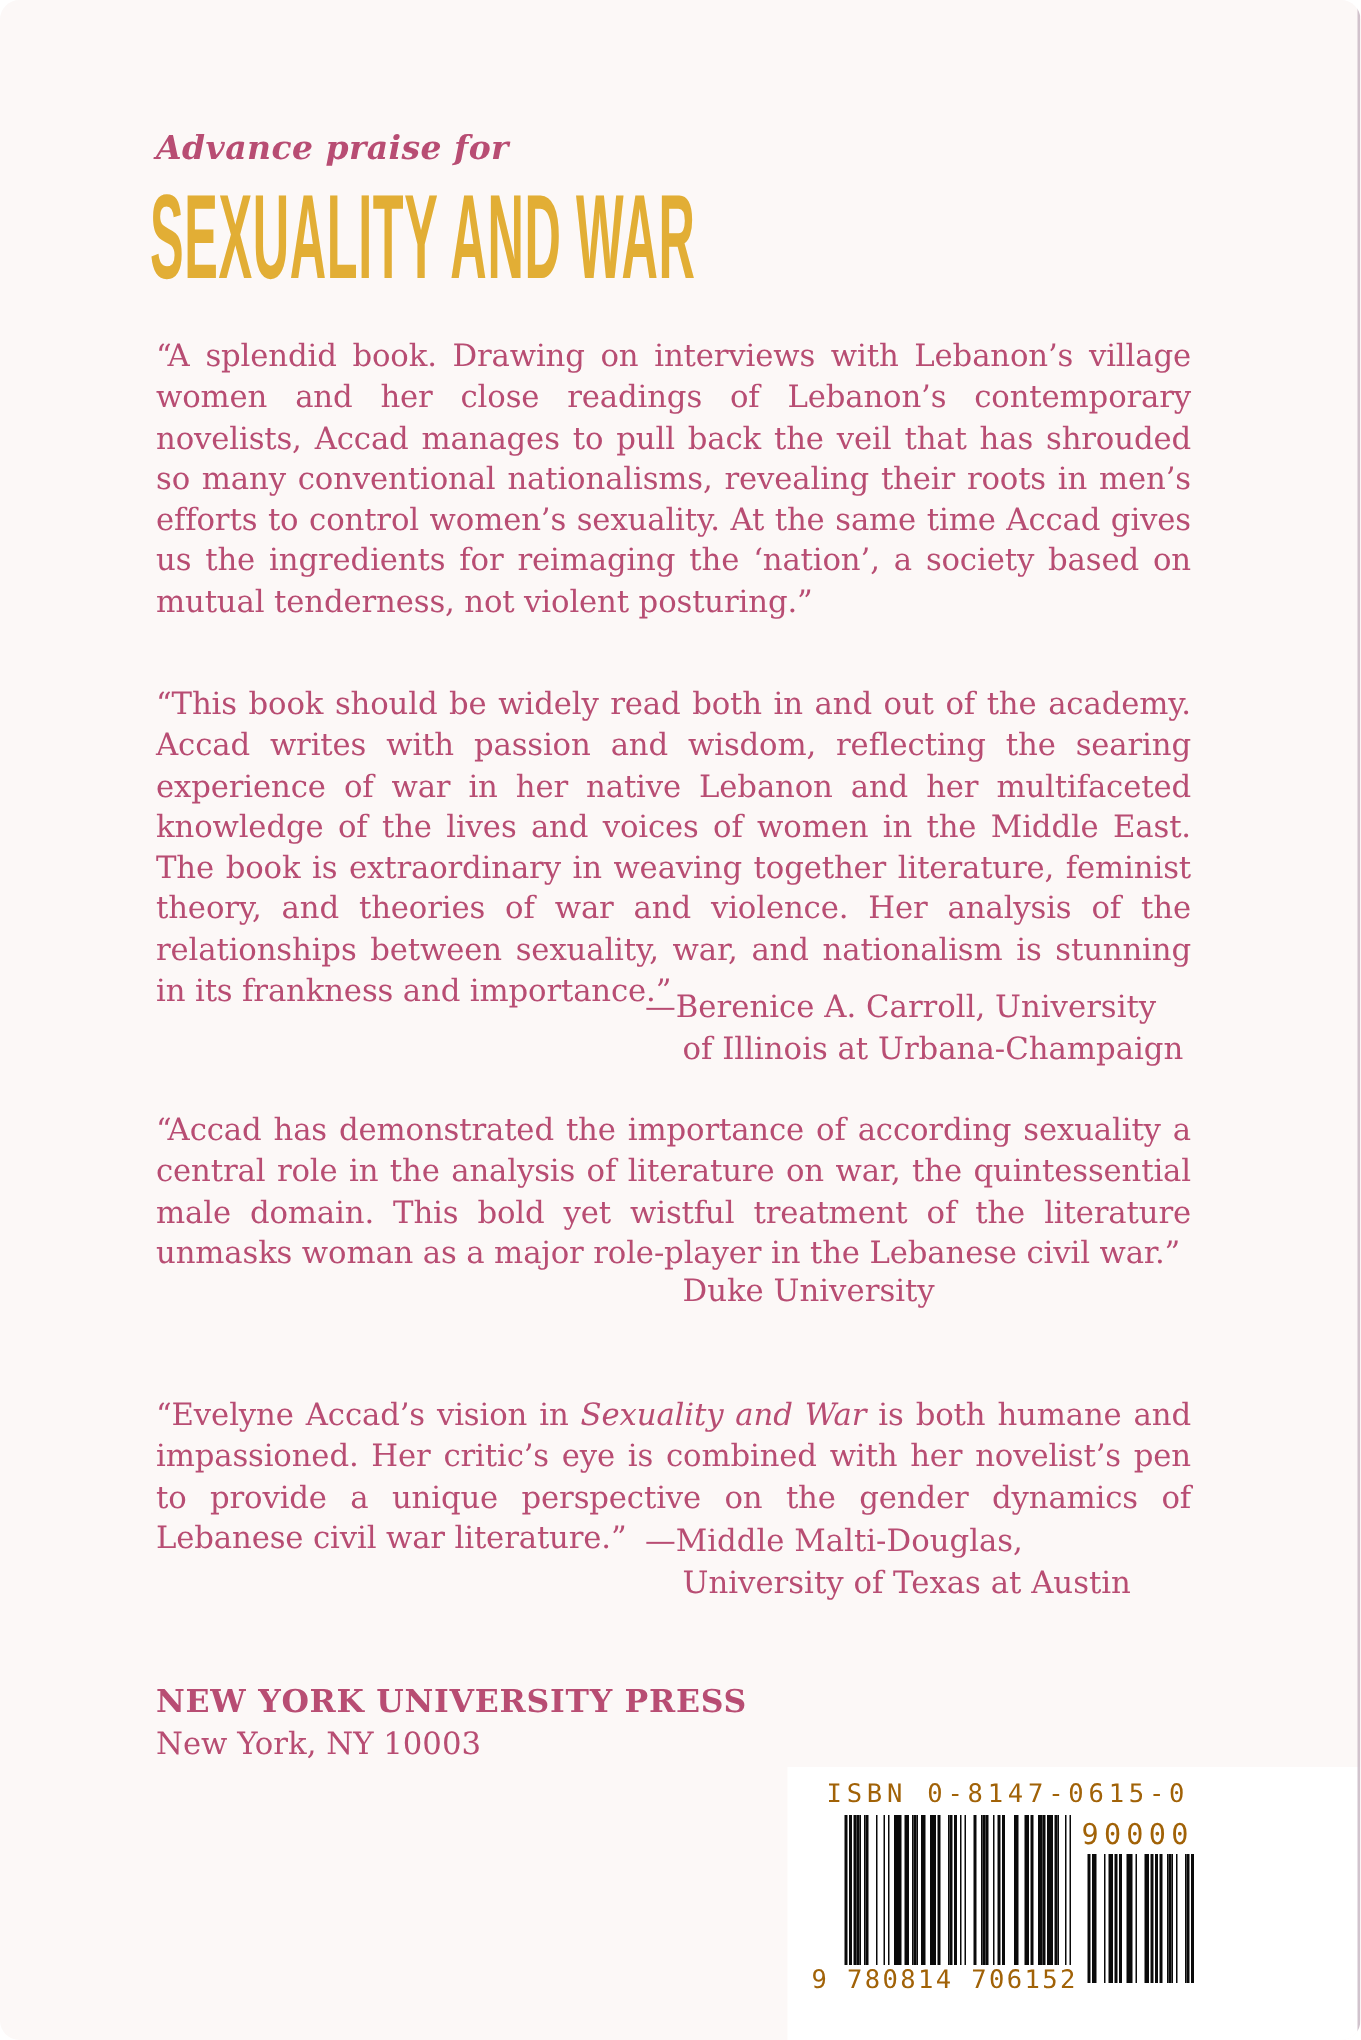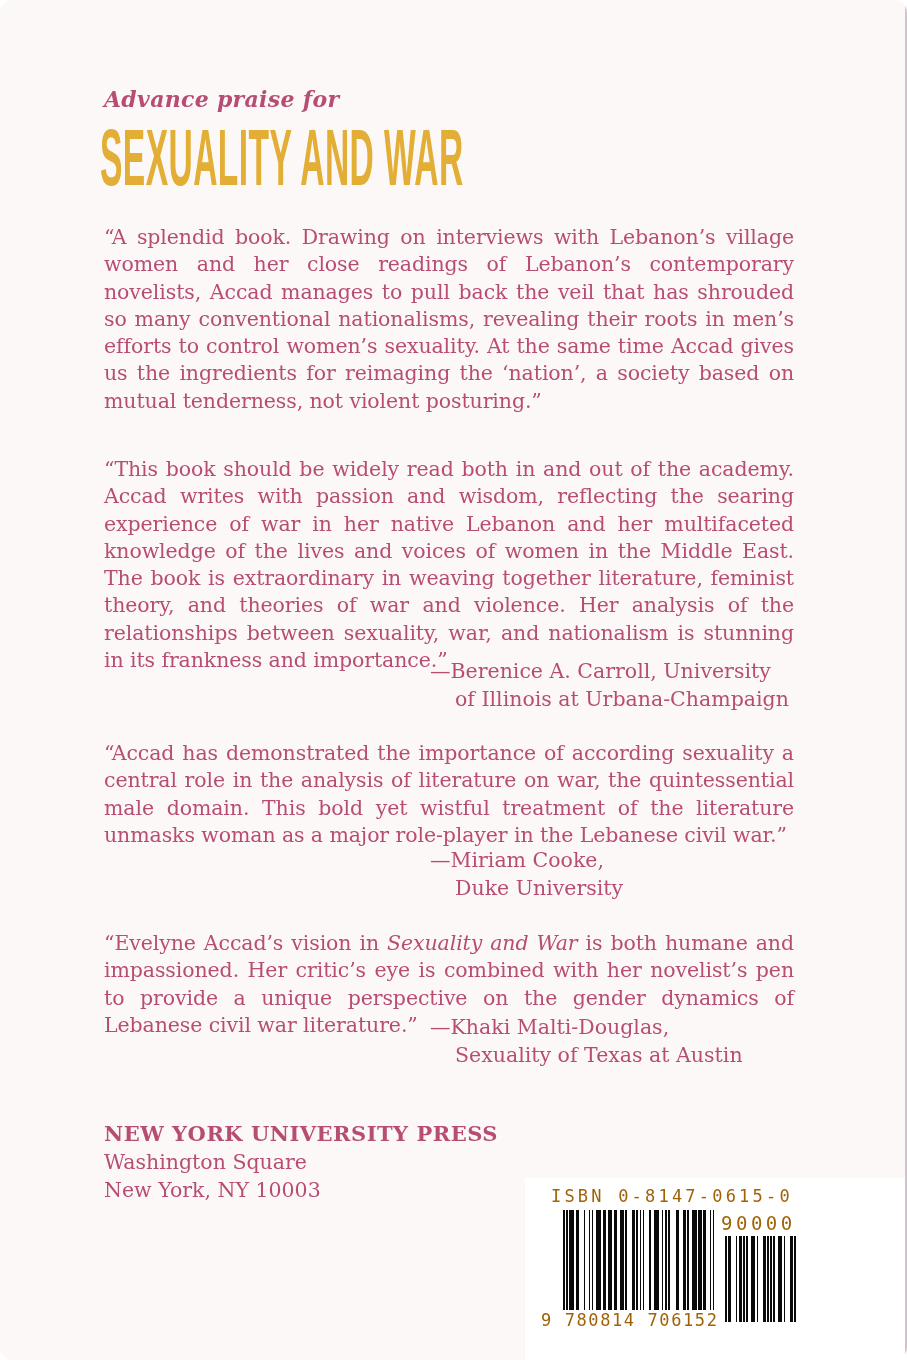--- a/index.html
+++ b/index.html
@@ -102,33 +102,31 @@
   <p class="quote q1">“A splendid book. Drawing on interviews with Lebanon’s village women and her close readings of Lebanon’s contemporary novelists, Accad manages to pull back the veil that has shrouded so many conventional nationalisms, revealing their roots in men’s efforts to control women’s sexuality. At the same time Accad gives us the ingredients for reimaging the ‘nation’, a society based on mutual tenderness, not violent posturing.”</p>
 
   <p class="quote q2">“This book should be widely read both in and out of the academy. Accad writes with passion and wisdom, reflecting the searing experience of war in her native Lebanon and her multifaceted knowledge of the lives and voices of women in the Middle East. The book is extraordinary in weaving together literature, feminist theory, and theories of war and violence. Her analysis of the relationships between sexuality, war, and nationalism is stunning in its frankness and importance.”</p>
   <div class="attr a2">
     <div class="attr-line1">—Berenice A. Carroll, University</div>
     <div class="attr-line2">of Illinois at Urbana-Champaign</div>
   </div>
 
   <p class="quote q3">“Accad has demonstrated the importance of according sexuality a central role in the analysis of literature on war, the quintessential male domain. This bold yet wistful treatment of the literature unmasks woman as a major role-player in the Lebanese civil war.”</p>
   <div class="attr a3">
-    <div class="attr-line1">—Miriam Cooke,</div>
     <div class="attr-line2">Duke University</div>
   </div>
 
   <p class="quote q4"><span>“Evelyne Accad’s vision in </span><span class="it">Sexuality and War</span><span> is both humane and impassioned. Her critic’s eye is combined with her novelist’s pen to provide a unique perspective on the gender dynamics of Lebanese civil war literature.”</span></p>
   <div class="attr a4">
-    <div class="attr-line1">—Khaki Malti-Douglas,</div>
-    <div class="attr-line2">Sexuality of Texas at Austin</div>
+    <div class="attr-line1">—Middle Malti-Douglas,</div>
+    <div class="attr-line2">University of Texas at Austin</div>
   </div>
 
   <div class="publisher">
     <div class="publisher-name">NEW YORK UNIVERSITY PRESS</div>
-    <div>Washington Square</div>
     <div>New York, NY 10003</div>
   </div>
 
   <div class="barcode-panel">
     <div class="isbn-label">ISBN 0-8147-0615-0</div>
     <div class="bars main-bars">
         <span class="black"></span>
         <span></span>
         <span class="black"></span>
         <span></span>

